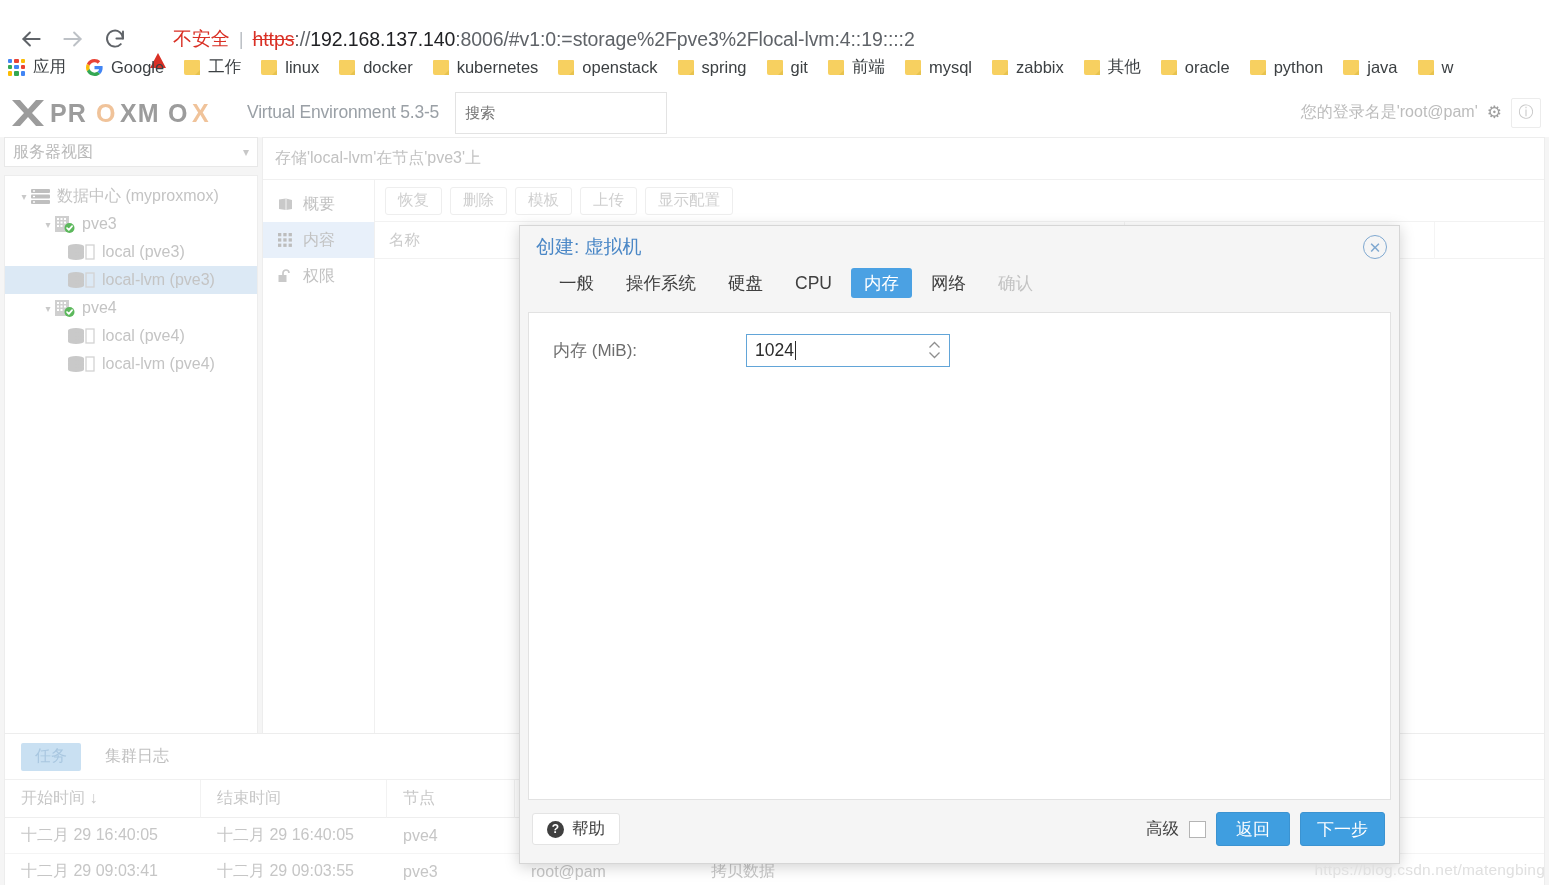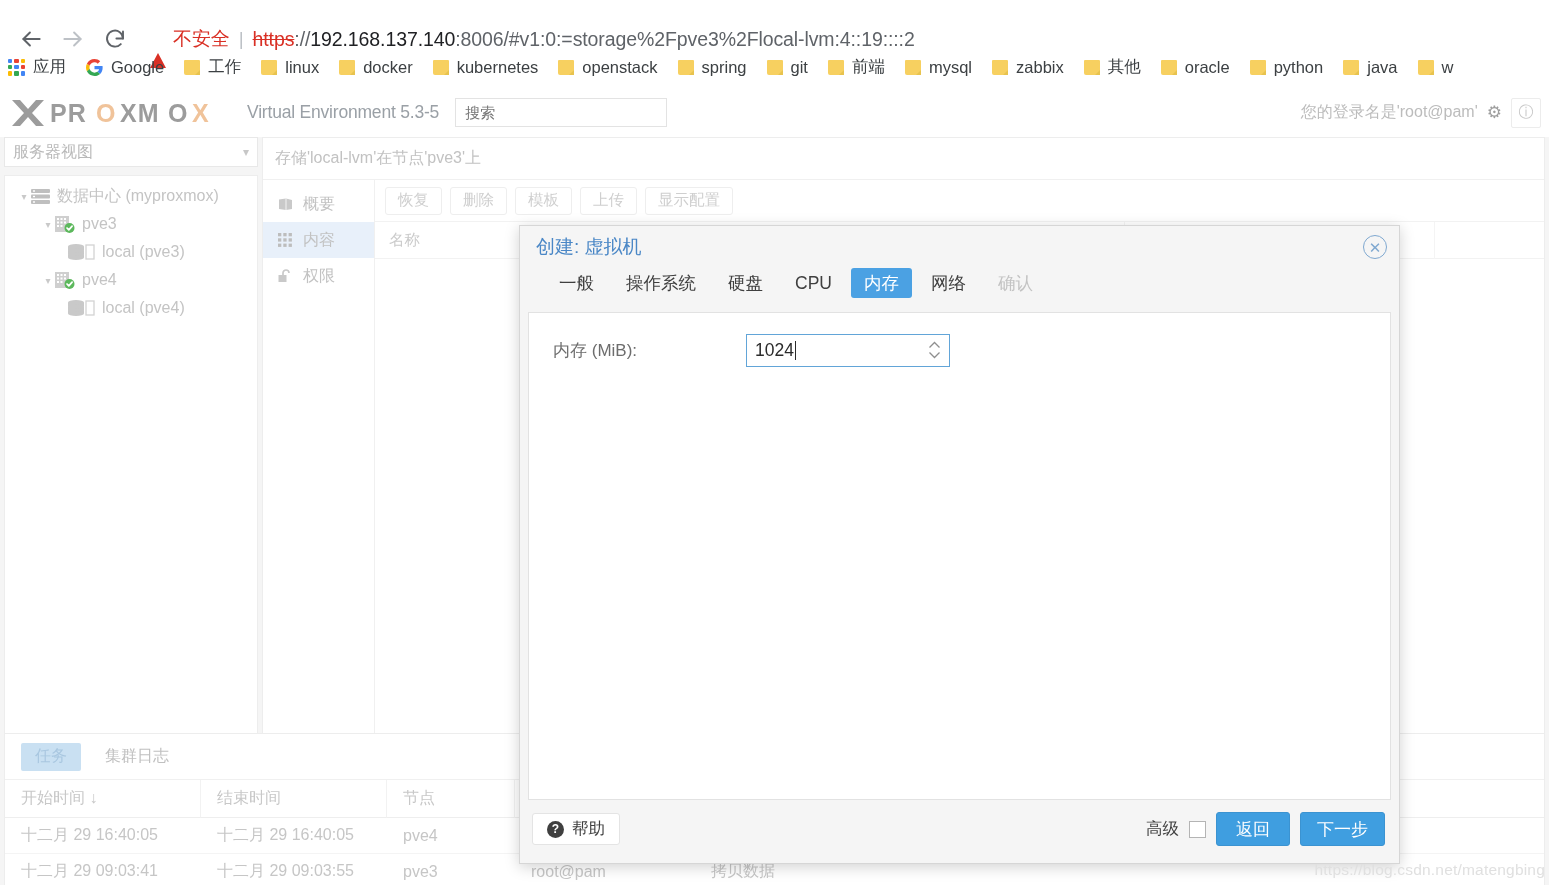--- a/index.html
+++ b/index.html
@@ -97,21 +97,21 @@
   #pve-header {
     position: absolute; top: 0; left: 0; width: 1549px; height: 49px;
     background: #ffffff; display: flex; align-items: center;
   }
   #pve-logo { display: flex; align-items: center; margin-left: 10px; }
   #pve-logo svg { display:block; }
   #pve-version {
     margin-left: 12px; font-size: 17.5px; color: #9aa0a6; letter-spacing: -0.2px;
   }
   #pve-search {
-    margin-left: 16px; width: 212px; height: 29px;
+    margin-left: 16px; width: 212px; height: 42px;
     border: 1px solid #e3e3e3; background:#fff;
     font-size: 15px; color: #bdbdbd; padding: 0 9px; line-height: 27px;
   }
   #pve-header-right {
     margin-left: auto; display: flex; align-items: center; gap: 9px; padding-right: 8px;
   }
   #pve-user { font-size: 16px; color: #bcbcbc; }
   #pve-gear { font-size: 17px; color: #9e9e9e; }
   #pve-right-btn {
     width: 30px; height: 30px; background: #fff; border: 1px solid #ececec;
@@ -491,20 +491,37 @@
                 <ellipse cx="9" cy="11.5" rx="8" ry="2.6"></ellipse>
                 <rect x="1" y="11.5" width="16" height="3"></rect>
                 <ellipse cx="9" cy="14.5" rx="8" ry="2.6"></ellipse>
               </g>
               <rect x="19" y="2" width="8" height="14" fill="none" stroke="#d3d3d3" stroke-width="1.3"></rect>
             </svg>
         </span>
         <span>local (pve3)</span>
       </div>
 
+      <div class="tree-row lvl2 selected">
+        <span class="t-icon">
+          <svg width="28" height="18" viewBox="0 0 28 18">
+              <g fill="#c9c9c9">
+                <ellipse cx="9" cy="3.5" rx="8" ry="2.6"></ellipse>
+                <rect x="1" y="3.5" width="16" height="4"></rect>
+                <ellipse cx="9" cy="7.5" rx="8" ry="2.6"></ellipse>
+                <rect x="1" y="7.5" width="16" height="4"></rect>
+                <ellipse cx="9" cy="11.5" rx="8" ry="2.6"></ellipse>
+                <rect x="1" y="11.5" width="16" height="3"></rect>
+                <ellipse cx="9" cy="14.5" rx="8" ry="2.6"></ellipse>
+              </g>
+              <rect x="19" y="2" width="8" height="14" fill="none" stroke="#d3d3d3" stroke-width="1.3"></rect>
+            </svg>
+        </span>
+        <span>local-lvm (pve3)</span>
+      </div>
 
       <div class="tree-row lvl1">
         <span class="arrow">▾</span>
         <span class="t-icon">
           <svg width="20" height="18" viewBox="0 0 20 18">
               <rect x="0" y="1" width="14" height="16" fill="#cfcfcf"></rect>
               <g fill="#fff">
                 <rect x="2" y="3" width="2" height="2"></rect>
                 <rect x="5.5" y="3" width="2" height="2"></rect>
                 <rect x="9" y="3" width="2" height="2"></rect>
@@ -532,20 +549,37 @@
                 <ellipse cx="9" cy="11.5" rx="8" ry="2.6"></ellipse>
                 <rect x="1" y="11.5" width="16" height="3"></rect>
                 <ellipse cx="9" cy="14.5" rx="8" ry="2.6"></ellipse>
               </g>
               <rect x="19" y="2" width="8" height="14" fill="none" stroke="#d3d3d3" stroke-width="1.3"></rect>
             </svg>
         </span>
         <span>local (pve4)</span>
       </div>
 
+      <div class="tree-row lvl2">
+        <span class="t-icon">
+          <svg width="28" height="18" viewBox="0 0 28 18">
+              <g fill="#c9c9c9">
+                <ellipse cx="9" cy="3.5" rx="8" ry="2.6"></ellipse>
+                <rect x="1" y="3.5" width="16" height="4"></rect>
+                <ellipse cx="9" cy="7.5" rx="8" ry="2.6"></ellipse>
+                <rect x="1" y="7.5" width="16" height="4"></rect>
+                <ellipse cx="9" cy="11.5" rx="8" ry="2.6"></ellipse>
+                <rect x="1" y="11.5" width="16" height="3"></rect>
+                <ellipse cx="9" cy="14.5" rx="8" ry="2.6"></ellipse>
+              </g>
+              <rect x="19" y="2" width="8" height="14" fill="none" stroke="#d3d3d3" stroke-width="1.3"></rect>
+            </svg>
+        </span>
+        <span>local-lvm (pve4)</span>
+      </div>
 
     </div>
   </div>
 
   <div id="content-area">
     <div id="content-title">存储'local-lvm'在节点'pve3'上</div>
     <div id="content-body">
       <div id="content-nav">
         <div class="cnav-item">
           <span class="cnav-ico">

